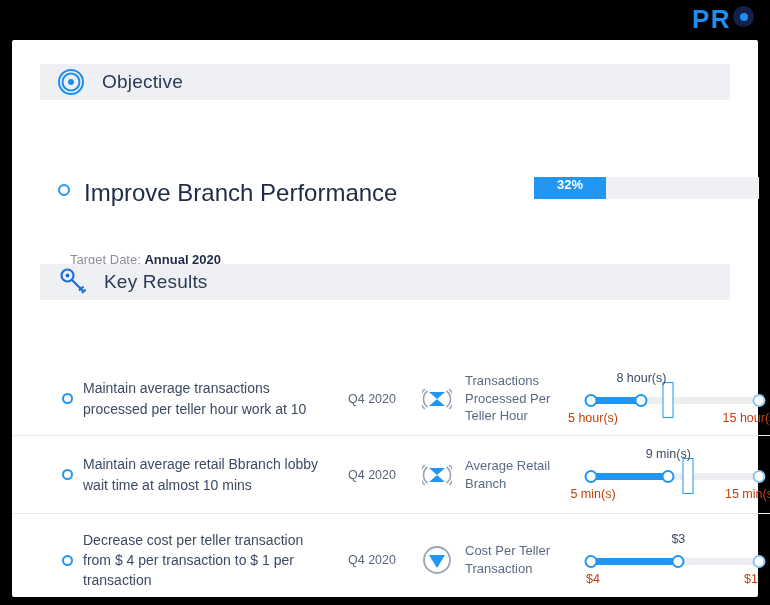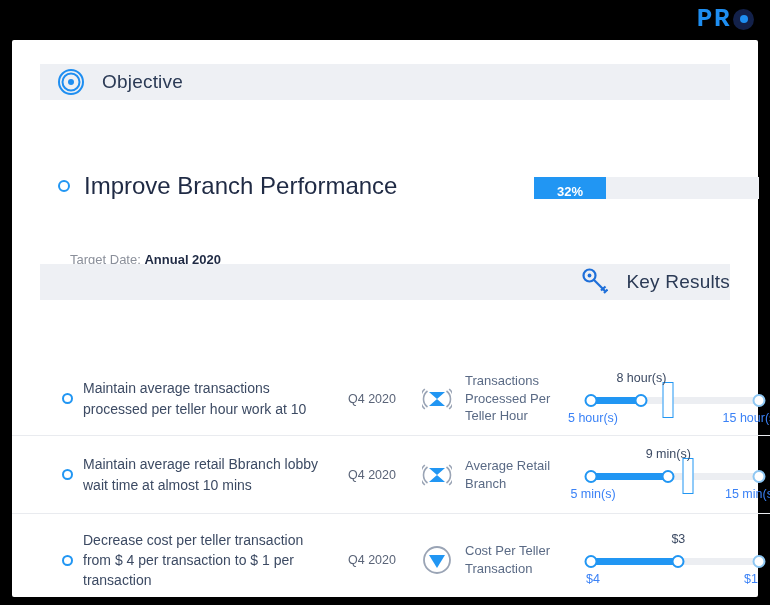--- a/index.html
+++ b/index.html
@@ -13,27 +13,27 @@
   #page {
     position: relative;
     width: 770px; height: 605px;
     background: #000000;
   }
 
   
   .logo {
     position: absolute;
     top: 6px; right: 14px;
-    font-family: Liberation Mono, monospace;
+    font-family: Liberation Sans, sans-serif;
     font-size: 26px;
     font-weight: bold;
     letter-spacing: 1.5px;
     color: #1e8ef1;
     display: flex;
-    align-items: center;
+    align-items: flex-start;
     line-height: 1;
   }
   .logo .lg-part { color: #1e8ef1; }
   .logo .lg-o {
     display: inline-block;
     position: relative;
     width: 21px; height: 21px;
     border-radius: 50%;
     background: #13214a;
     margin: 0 2px;
@@ -113,32 +113,33 @@
     width: 12px; height: 12px;
     border-radius: 50%;
     border: 2.5px solid #2196f3;
     flex: none;
     margin-right: 14px;
   }
   .obj-title {
     font-size: 24px;
     color: #1f2a44;
     white-space: nowrap;
+    margin-top: 7px;
   }
   .obj-progress {
     position: absolute;
     left: 476px; top: 5px;
     width: 225px; height: 22px;
     background: #eef0f4;
   }
   .obj-progress-fill {
     height: 100%;
     background: #2196f3;
     display: flex;
-    align-items: flex-end;
+    align-items: flex-start;
     justify-content: center;
   }
   .obj-progress-label {
     color: #ffffff;
     font-size: 13px;
     font-weight: bold;
   }
 
   
   .target-date {
@@ -236,21 +237,21 @@
     top: 3px;
     font-size: 12.5px;
     color: #3c4a63;
     transform: translateX(-50%);
     white-space: nowrap;
   }
   .sl-min-label, .sl-max-label {
     position: absolute;
     top: 43px;
     font-size: 12.5px;
-    color: #3b82f6;
+    color: #c2410c;
     white-space: nowrap;
     transform: translateX(-50%);
   }
   .sl-target {
     position: absolute;
     top: 14px;
     width: 11px; height: 36px;
     border: 1.5px solid #2196f3;
     background: #ffffff;
     transform: translateX(-50%);
@@ -286,21 +287,21 @@
           <span class="obj-progress-label">32%</span>
         </div>
       </div>
     </div>
 
     <div class="target-date">
       <span>Target Date:</span>
       <span class="val">Annual 2020</span>
     </div>
 
-    <div class="band" style="top:224px;justify-content:flex-end;">
+    <div class="band" style="top:224px;">
       <span>
         <svg class="key-icon" viewBox="0 0 28 28">
           <circle cx="9.5" cy="9.5" r="6" fill="none" stroke="#1e6fd9" stroke-width="2.2"></circle>
           <circle cx="9.5" cy="9.5" r="1.9" fill="#1e6fd9"></circle>
           <line x1="13.8" y1="13.8" x2="25" y2="25" stroke="#1e6fd9" stroke-width="2.2"></line>
           <line x1="21" y1="24.5" x2="25.5" y2="20.5" stroke="#1e6fd9" stroke-width="2.2"></line>
           <line x1="24" y1="27" x2="27.5" y2="23.5" stroke="#1e6fd9" stroke-width="2.2"></line>
         </svg>
       </span>
       <span class="band-title">Key Results</span>

